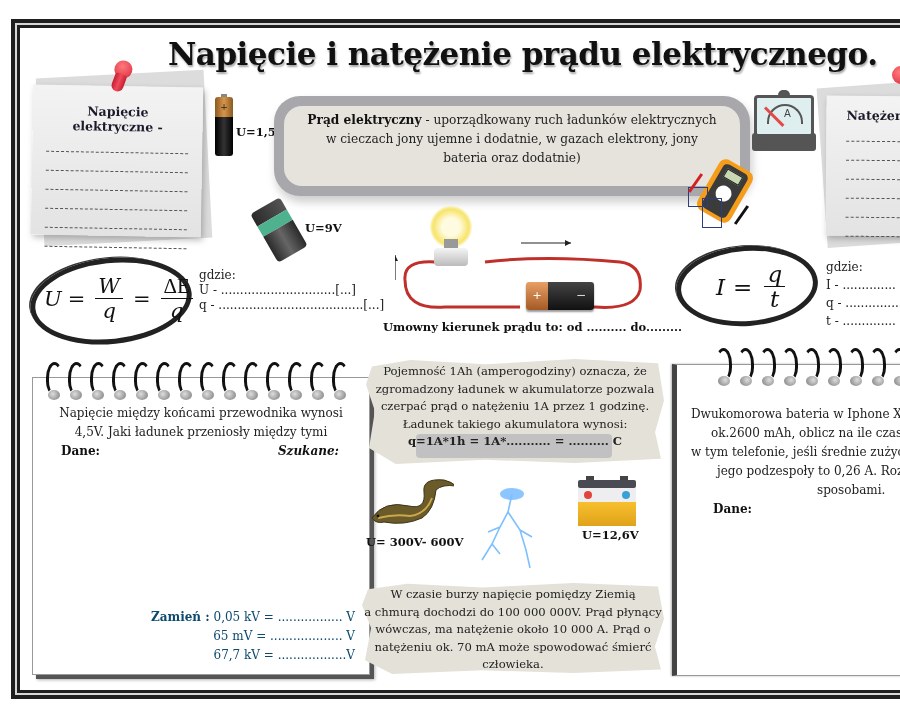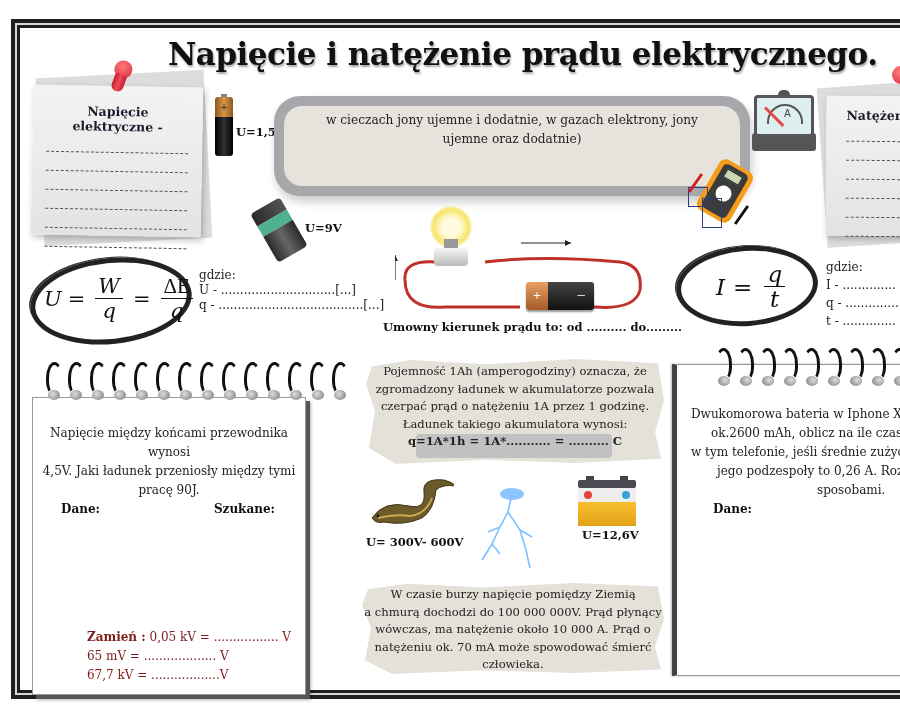--- a/index.html
+++ b/index.html
@@ -76,22 +76,23 @@
 
 <div class="abs" style="left:262px;top:202px;width:34px;height:56px;transform:rotate(-30deg);">
   <div style="width:34px;height:14px;background:linear-gradient(90deg,#2a2a2a,#555);border-radius:4px 4px 0 0;"></div>
   <div style="width:34px;height:12px;background:#4fb28f;"></div>
   <div style="width:34px;height:30px;background:linear-gradient(90deg,#2a2a2a,#666,#2a2a2a);border-radius:0 0 4px 4px;"></div>
 </div>
 <div class="abs label-b" style="left:305px;top:221px;">U=9V</div>
 
 <div class="abs def-box">
   <div class="def-inner">
+    <div><b>Prąd elektryczny</b><span> - uporządkowany ruch ładunków elektrycznych</span></div>
     <div>w cieczach jony ujemne i dodatnie, w gazach elektrony, jony</div>
-    <div>ujemne oraz dodatnie)</div>
+    <div>bateria oraz dodatnie)</div>
   </div>
 </div>
 
 <div class="abs" style="left:752px;top:90px;width:64px;height:68px;">
   <div style="width:12px;height:5px;background:#555;border-radius:6px 6px 0 0;margin:0 auto;"></div>
   <div style="width:60px;height:42px;background:#dfeeee;border:3px solid #555;border-radius:4px;margin:0 auto;position:relative;">
     <div style="position:absolute;left:10px;top:6px;width:36px;height:20px;border:2px solid #555;border-bottom:none;border-radius:20px 20px 0 0;"></div>
     <div style="position:absolute;left:27px;top:10px;font-size:10px;font-family:'DejaVu Sans',sans-serif;color:#444;">A</div>
     <div style="position:absolute;left:8px;top:8px;width:26px;height:3px;background:#e24a4a;transform:rotate(45deg);transform-origin:left center;"></div>
   </div>
@@ -175,31 +176,30 @@
       <span class="den">t</span>
     </span>
 </div>
 <div class="abs small" style="left:826px;top:258px;line-height:18px;font-size:12px;">
   <div>gdzie:</div>
   <div>I - ..............</div>
   <div>q - ..............</div>
   <div>t - ..............</div>
 </div>
 
-<div class="abs notebook" style="left:32px;top:377px;width:274px;height:298px;margin-top:20px;">
+<div class="abs notebook" style="left:32px;top:377px;width:338px;height:298px;">
   <div style="padding:26px 6px 0 6px;">
     <div class="task-text">Napięcie między końcami przewodnika wynosi</div>
     <div class="task-text">4,5V. Jaki ładunek przeniosły między tymi</div>
-    <div class="task-text">pracę 90J.</div>
     <div style="display:flex;justify-content:space-between;padding:0 24px 0 22px;margin-top:2px;">
       <span class="label-b" style="font-size:12px;">Dane:</span>
-      <span class="label-b" style="font-size:12px;">Szukane:</span>
-    </div>
-  </div>
-  <div style="position:absolute;right:14px;top:230px;font-size:12px;line-height:19px;color:#7f1d1d;">
+      <span class="label-b" style="font-size:12px;font-style:italic;">Szukane:</span>
+    </div>
+  </div>
+  <div style="position:absolute;right:14px;top:230px;text-align:right;font-size:12px;line-height:19px;color:#0c4a6e;">
     <div><b>Zamień :</b> <span>0,05 kV = ................. V</span></div>
     <div>65 mV = ................... V</div>
     <div>67,7 kV = ..................V</div>
   </div>
 </div>
 <div class="abs spiral-row" style="left:46px;top:362px;">
   <div class="spiral">
       <div class="loop"></div>
       <div class="hole"></div>
     </div>

